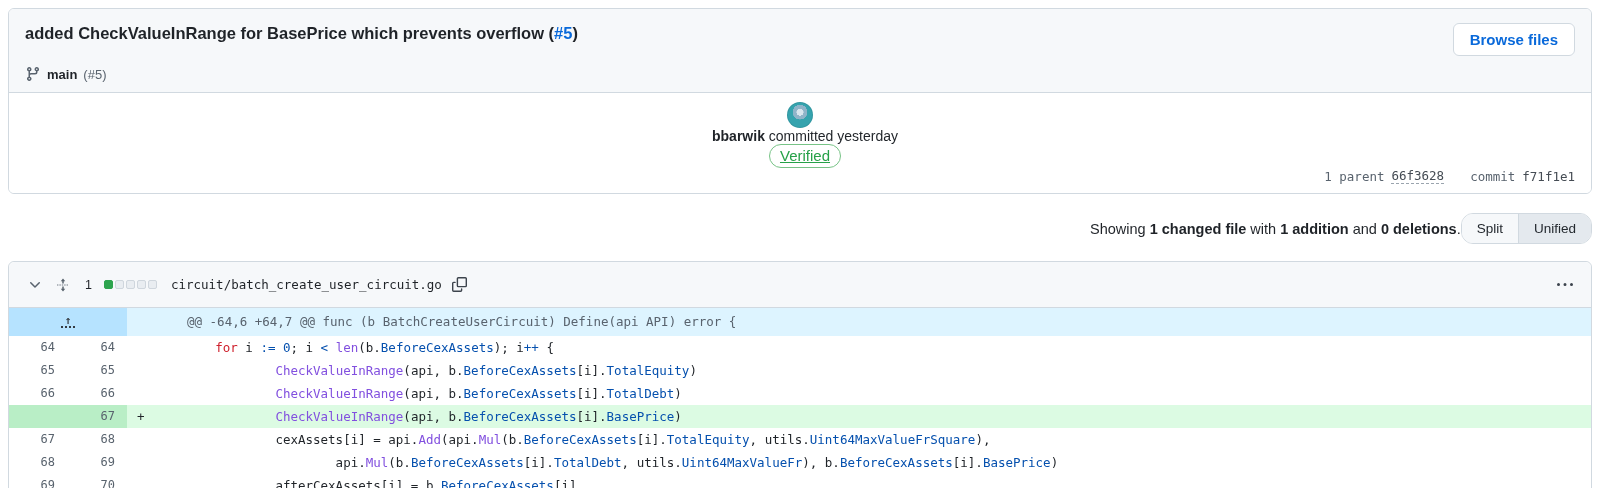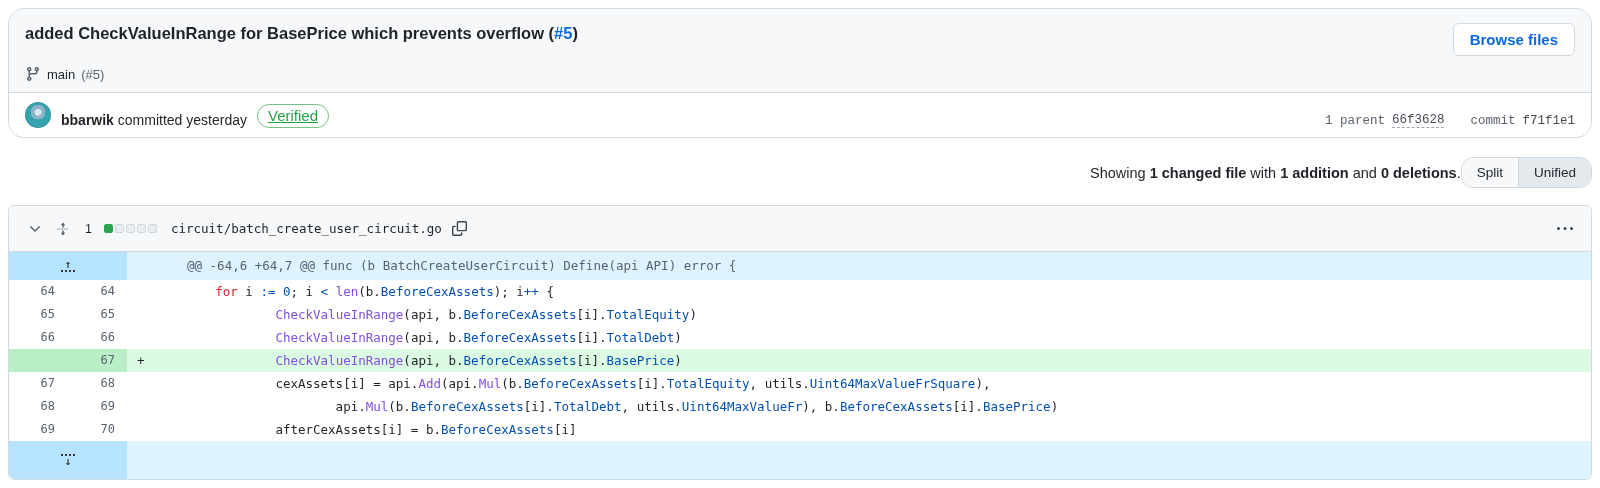--- a/index.html
+++ b/index.html
@@ -6,48 +6,48 @@
   html,body { margin:0; padding:0; }
   body {
     width:1600px; height:488px; overflow:hidden;
     background:#ffffff; color:#1f2328;
     font-family:"Liberation Sans", sans-serif;
     padding:8px;
   }
   .mono { font-family:"DejaVu Sans Mono", monospace; }
 
   
-  .commit-box { border:1px solid #d1d9e0; border-radius:16px; overflow:hidden; }
+  .commit-box { border:1px solid #d1d9e0; border-radius:6px; overflow:hidden; }
   .cb-head { background:#f6f8fa; padding:12px 16px 10px; border-bottom:1px solid #d1d9e0; }
   .title-row { display:flex; align-items:flex-start; justify-content:space-between; }
   .commit-title { margin:0; font-size:16.5px; font-weight:700; line-height:24px; }
   .pr-link { color:#0969da; font-weight:700; text-decoration:none; cursor:pointer; }
   .browse-btn {
     background:#ffffff; border:1px solid #d1d9e0; border-radius:6px;
     color:#0969da; font-weight:600; font-size:15px; padding:7px 16px;
     cursor:pointer; font-family:"Liberation Sans",sans-serif; margin-top:2px;
   }
   .branch-row { display:flex; align-items:center; gap:6px; margin-top:10px; font-size:13px; }
-  .branch-name { font-weight:400; color:#1f2328; }
+  .branch-name { font-weight:700; color:#1f2328; }
   .branch-ref { color:#59636e; }
-  .cb-meta { display:flex; align-items:flex-end; background:#ffffff; padding:9px 16px; }
+  .cb-meta { display:flex; align-items:center; background:#ffffff; padding:9px 16px;flex-direction:column; }
   .avatar {
     width:26px; height:26px; border-radius:50%; flex:0 0 26px;
     background: radial-gradient(circle at 50% 38%, #d8e6ee 0 18%, #8fb4c9 19% 38%, #35a3ae 39% 100%);
     border:1px solid rgba(0,0,0,.08);
   }
   .meta-text { margin-left:10px; font-size:14px; color:#1f2328; }
   .author { font-weight:700; }
   .verified-badge {
     display:inline-block; margin-left:10px; padding:2px 10px 3px;
     border:1px solid #77c386; border-radius:999px;
     color:#26a148; font-size:15px; font-weight:500; background:transparent; cursor:pointer;text-decoration:underline;
   }
   .sha-group { margin-left:auto; font-size:12.5px; color:#59636e; display:flex; gap:26px; }
-  .sha-pair { display:flex; gap:7px; align-items:center;font-family:Liberation Mono, monospace; }
+  .sha-pair { display:flex; gap:7px; align-items:center; }
   .sha { color:#454c54; }
   .sha-dotted { border-bottom:1px dashed #9aa4ae; cursor:pointer; }
 
   
   .summary-row { display:flex; align-items:center; justify-content:flex-end; margin:19px 0 17px; }
   .summary-text { font-size:14.5px; }
   .summary-text b { font-weight:700; }
   .segmented { display:inline-flex; border:1px solid #d1d9e0; border-radius:12px; overflow:hidden; }
   .seg-btn {
     border:none; background:#f6f8fa; padding:7px 15px; font-size:13.5px; font-weight:500;

